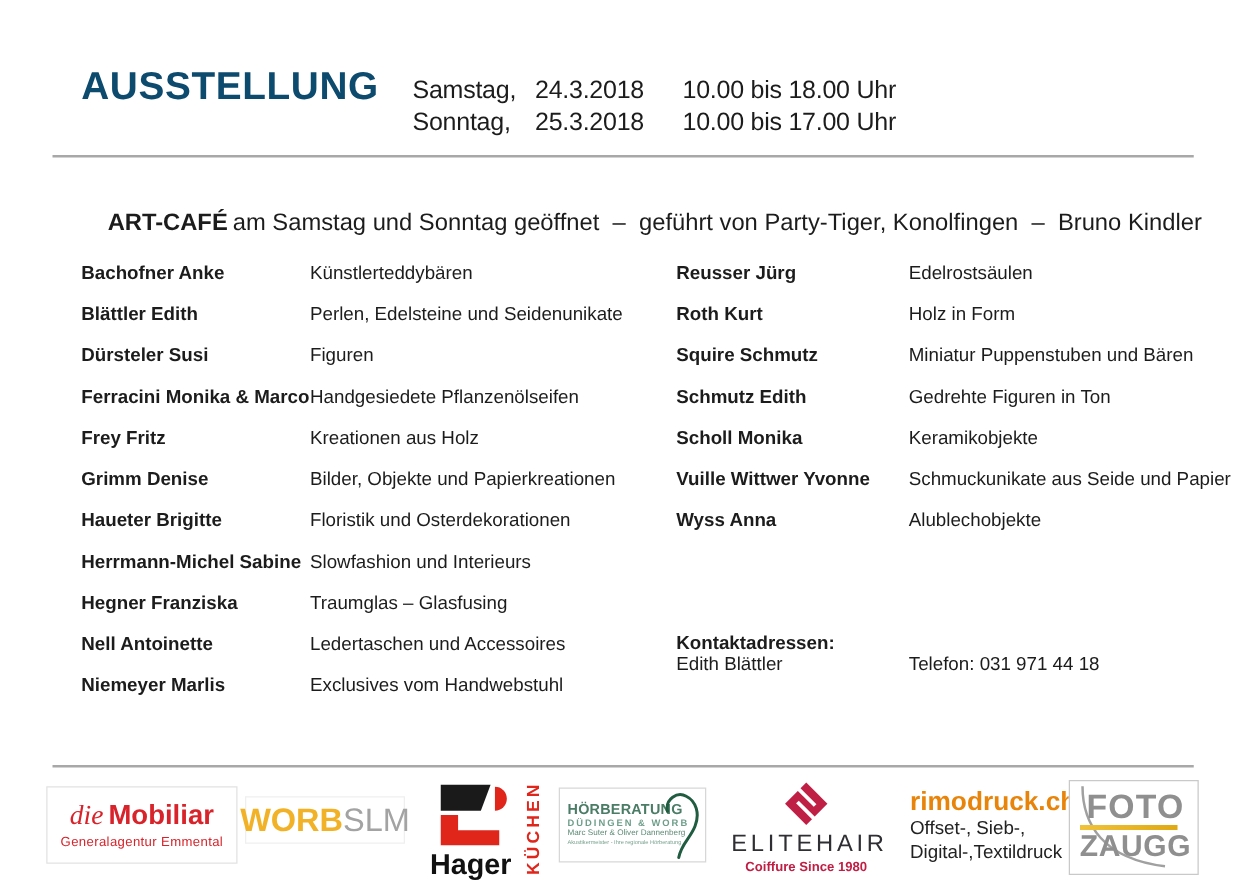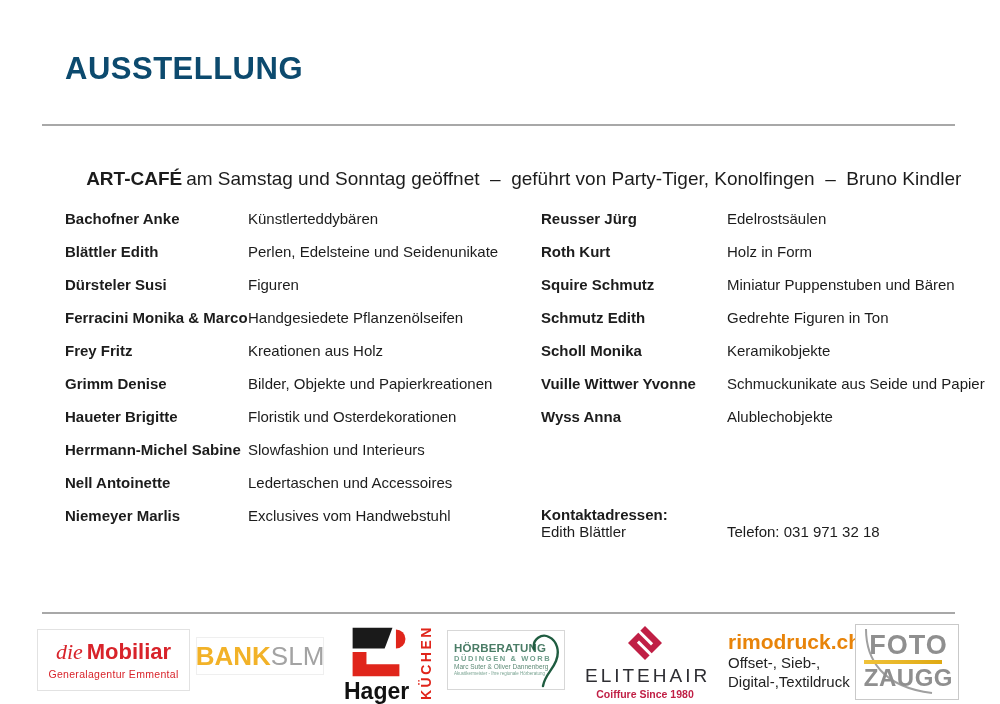--- a/index.html
+++ b/index.html
@@ -74,20 +74,32 @@
   .zaugg-l1{color:#8f8f8f;font-size:27px;font-weight:bold;letter-spacing:1px;line-height:27px;}
   .zaugg-bar{width:78px;height:3.5px;background:linear-gradient(90deg,#f0c23a,#dfa912);margin:1px 0 1px 0;}
   .zaugg-l2{color:#8f8f8f;font-size:24px;font-weight:bold;letter-spacing:.5px;line-height:26px;}
 </style>
 </head>
 <body>
 
 <div class="page">
 
   <div class="title">AUSSTELLUNG</div>
+  <div class="schedule">
+    <div class="sched-row">
+      <span class="sched-day">Samstag,</span>
+      <span class="sched-date">24.3.2018</span>
+      <span class="sched-time">10.00 bis 18.00 Uhr</span>
+    </div>
+    <div class="sched-row">
+      <span class="sched-day">Sonntag,</span>
+      <span class="sched-date">25.3.2018</span>
+      <span class="sched-time">10.00 bis 17.00 Uhr</span>
+    </div>
+  </div>
 
   <div class="rule rule1"></div>
 
   <div class="cafe">
     <span class="cafe-label">ART-CAFÉ</span><span>am Samstag und Sonntag geöffnet  –  geführt von Party-Tiger, Konolfingen  –  Bruno Kindler</span>
   </div>
 
   <div class="col col-left">
     <div class="xrow">
         <span class="xname">Bachofner Anke</span>
@@ -113,20 +125,24 @@
         <span class="xname">Grimm Denise</span>
         <span class="xcraft">Bilder, Objekte und Papierkreationen</span>
       </div>
     <div class="xrow">
         <span class="xname">Haueter Brigitte</span>
         <span class="xcraft">Floristik und Osterdekorationen</span>
       </div>
     <div class="xrow">
         <span class="xname">Herrmann-Michel Sabine</span>
         <span class="xcraft">Slowfashion und Interieurs</span>
+      </div>
+    <div class="xrow">
+        <span class="xname">Hegner Franziska</span>
+        <span class="xcraft">Traumglas – Glasfusing</span>
       </div>
     <div class="xrow">
         <span class="xname">Nell Antoinette</span>
         <span class="xcraft">Ledertaschen und Accessoires</span>
       </div>
     <div class="xrow">
         <span class="xname">Niemeyer Marlis</span>
         <span class="xcraft">Exclusives vom Handwebstuhl</span>
       </div>
   </div>
@@ -159,35 +175,35 @@
     <div class="xrow">
         <span class="xname">Wyss Anna</span>
         <span class="xcraft">Alublechobjekte</span>
       </div>
   </div>
 
   <div class="contacts">
     <div class="contact-heading">Kontaktadressen:</div>
     <div class="crow">
         <span>Edith Blättler</span>
-        <span>Telefon: 031 971 32 18</span>
+        <span>Telefon: 031 971 44 18</span>
       </div>
   </div>
 
   <div class="rule rule2"></div>
 
   <div class="logo-box mobiliar">
     <div class="mob-line1">
       <span class="mob-die">die</span><span class="mob-bold">Mobiliar</span>
     </div>
     <div class="mob-line2">Generalagentur Emmental</div>
   </div>
 
   <div class="logo-box bankslm">
-    <span class="bank-gold">BANK</span>
+    <span class="bank-gold">WORB</span>
       <span class="bank-gray">SLM</span>
   </div>
 
   <div class="logo-box hager">
     <svg width="64" height="52" viewBox="0 0 70 60">
       <polygon points="8,2 54,2 45,26 8,26" fill="#1a1a1a"></polygon>
       <path d="M58,4 a11,11 0 0 1 0,22 z" fill="#e0251b"></path>
       <polygon points="8,30 24,30 24,44 62,44 62,58 8,58" fill="#e0251b"></polygon>
     </svg>
     <div class="hager-name">Hager</div>

